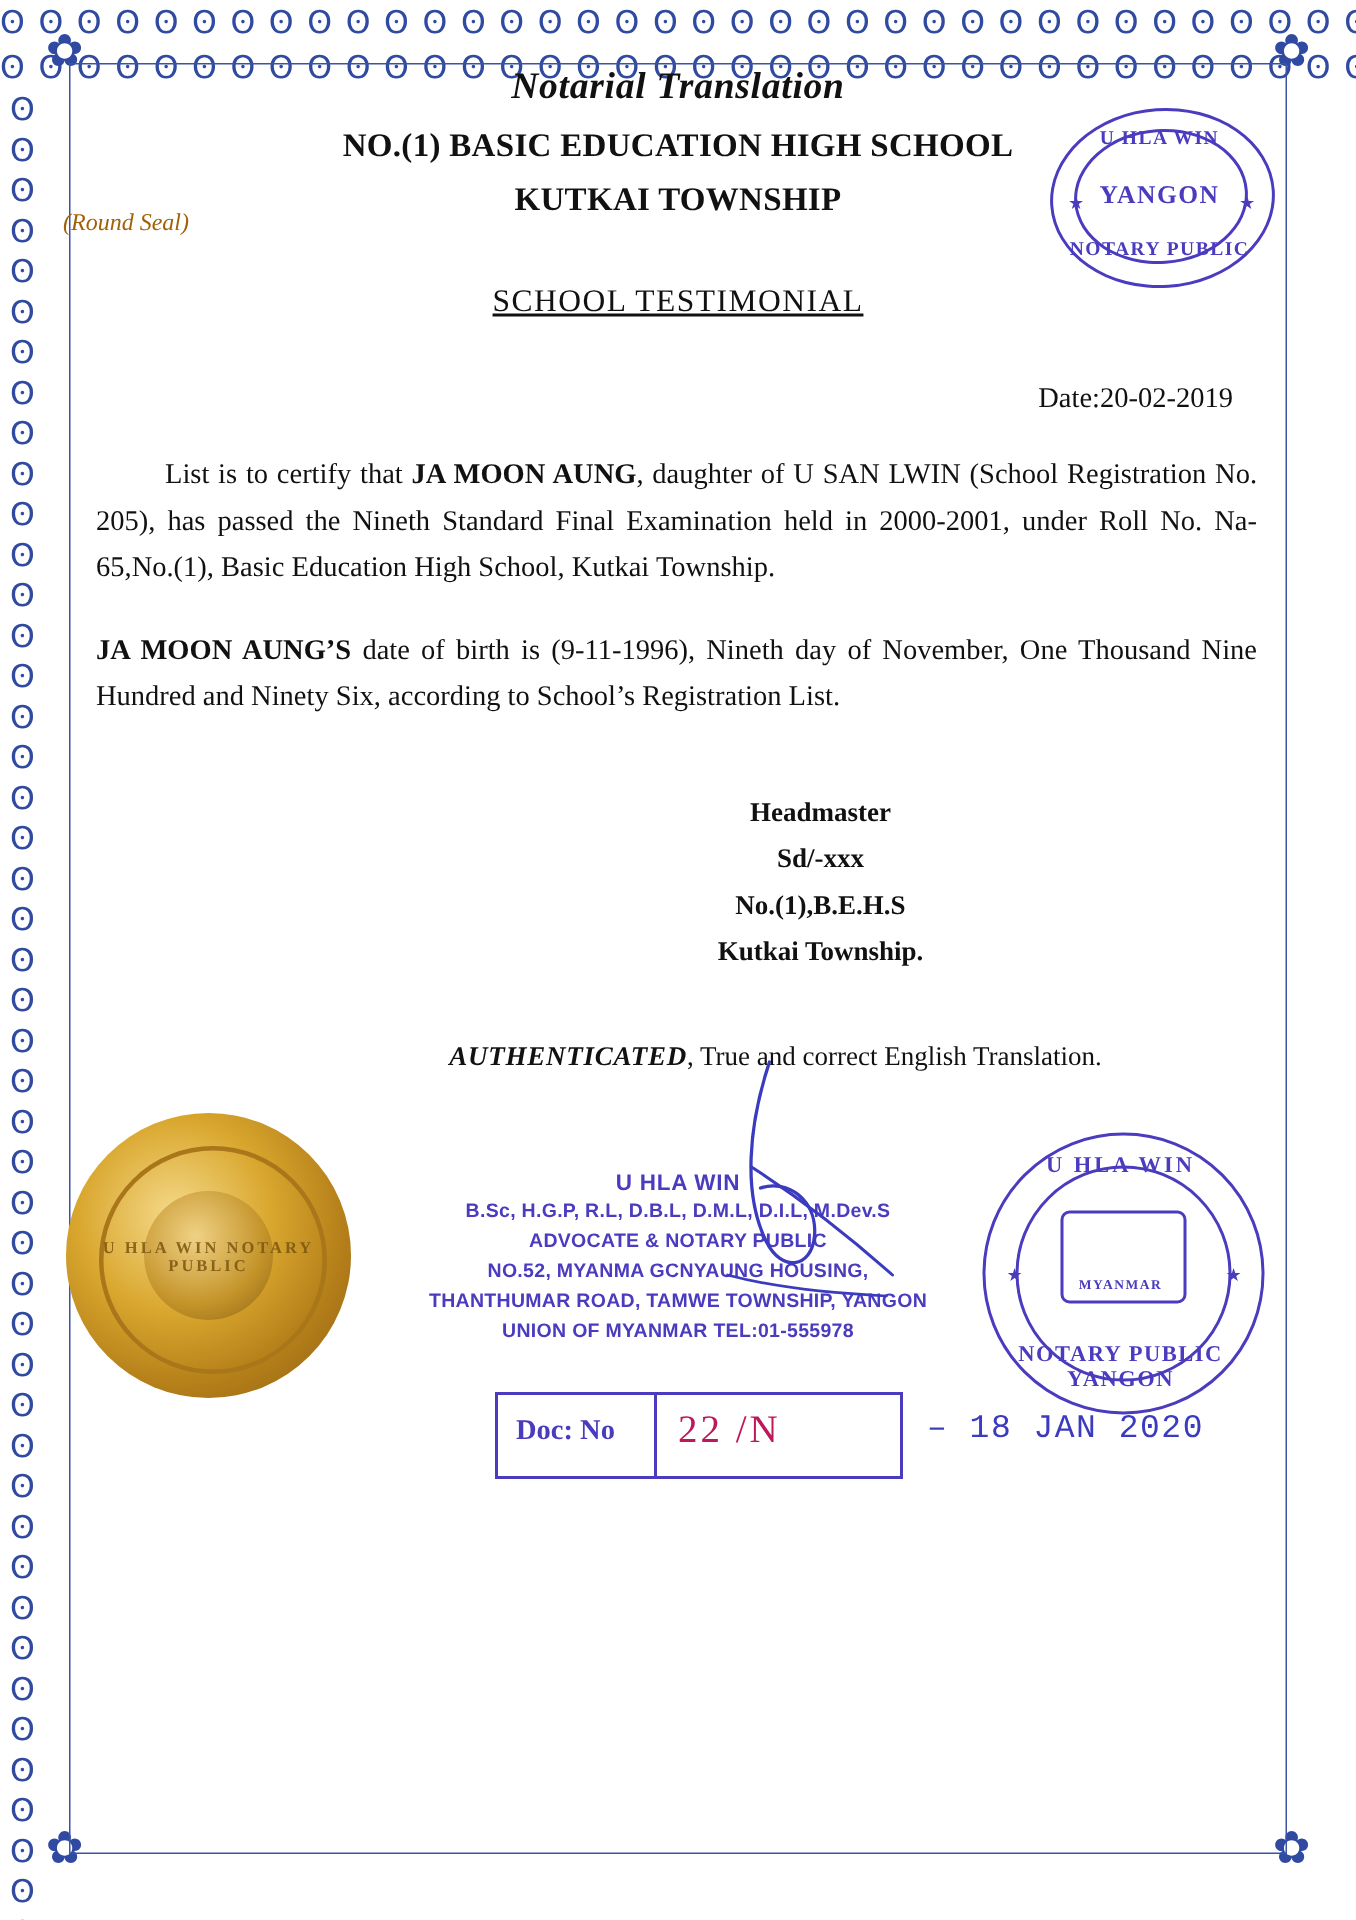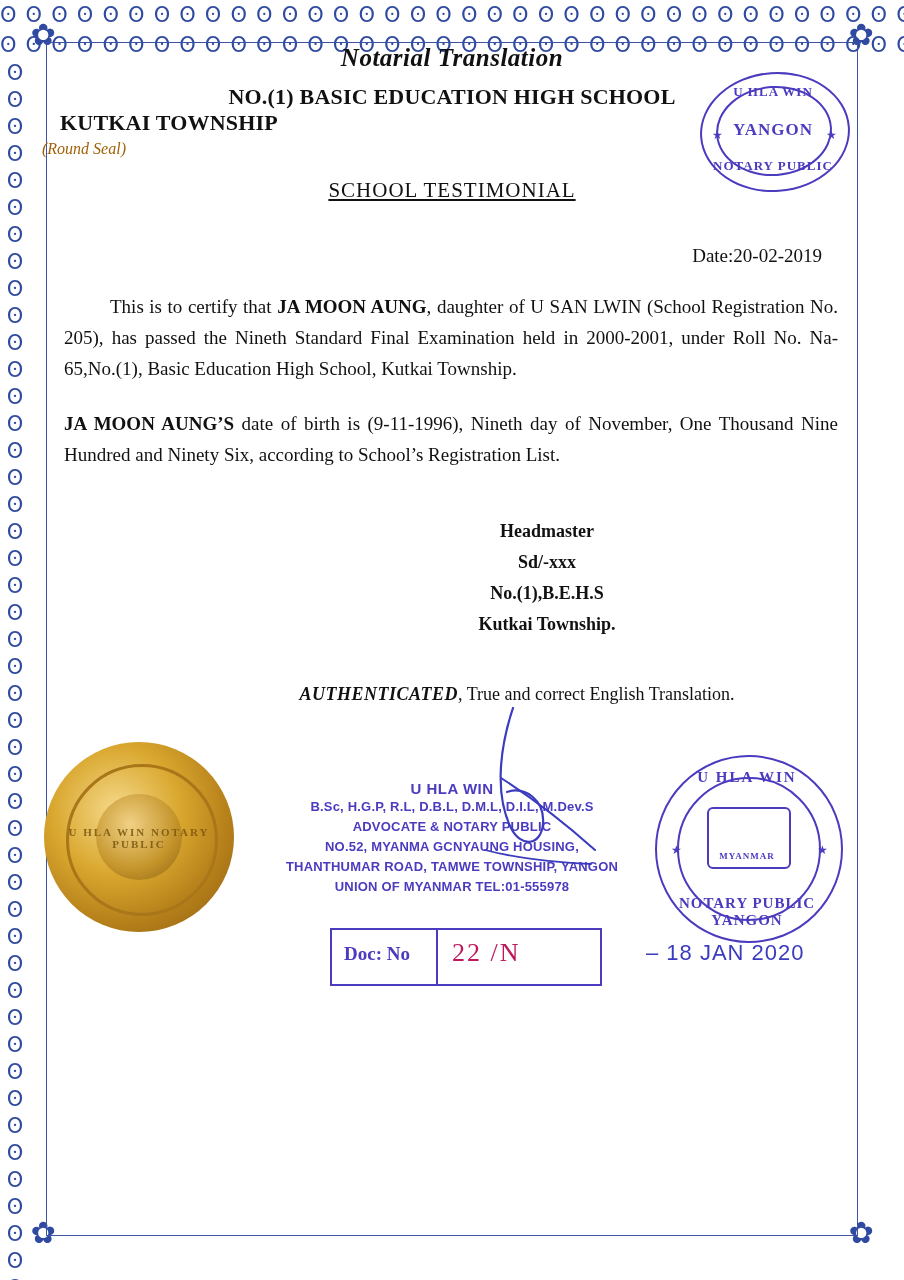--- a/index.html
+++ b/index.html
@@ -78,24 +78,24 @@
     margin-top: 8px;
   }
   .school-line {
     text-align: center;
     font-weight: bold;
     font-size: 22px;
     margin-top: 12px;
     letter-spacing: 0.2px;
   }
   .school-line2 {
-    text-align: left;
+    text-align: center;
     font-weight: bold;
     font-size: 22px;
-    margin-top: 0;
+    margin-top: 10px;
     letter-spacing: 0.2px;
   }
   .round-seal-note {
     position: absolute;
     left: 42px;
     top: 140px;
     font-style: italic;
     font-size: 16px;
     color: #a16207;
   }
@@ -322,24 +322,23 @@
     color: #be185d;
     font-family: "Liberation Serif", serif;
     font-size: 26px;
     letter-spacing: 2px;
   }
   .doc-date {
     position: absolute;
     left: 618px;
     top: 940px;
     color: #3b3bbf;
-    font-family: Liberation Sans, sans-serif;
+    font-family: Liberation Mono, monospace;
     font-size: 22px;
     letter-spacing: 1px;
-    margin-left: 28px;
   }
 </style>
 </head>
 <body>
 
 <div class="band-top">
   <div class="swirl-row" id="swirl-top">ʘ ʘ ʘ ʘ ʘ ʘ ʘ ʘ ʘ ʘ ʘ ʘ ʘ ʘ ʘ ʘ ʘ ʘ ʘ ʘ ʘ ʘ ʘ ʘ ʘ ʘ ʘ ʘ ʘ ʘ ʘ ʘ ʘ ʘ ʘ ʘ ʘ ʘ ʘ ʘ ʘ ʘ ʘ ʘ ʘ ʘ ʘ ʘ ʘ ʘ ʘ ʘ ʘ ʘ ʘ ʘ ʘ ʘ ʘ ʘ </div>
 </div>
 <div class="band-bottom">
   <div class="swirl-row" id="swirl-bottom">ʘ ʘ ʘ ʘ ʘ ʘ ʘ ʘ ʘ ʘ ʘ ʘ ʘ ʘ ʘ ʘ ʘ ʘ ʘ ʘ ʘ ʘ ʘ ʘ ʘ ʘ ʘ ʘ ʘ ʘ ʘ ʘ ʘ ʘ ʘ ʘ ʘ ʘ ʘ ʘ ʘ ʘ ʘ ʘ ʘ ʘ ʘ ʘ ʘ ʘ ʘ ʘ ʘ ʘ ʘ ʘ ʘ ʘ ʘ ʘ </div>
@@ -405,21 +404,21 @@
 
   <div class="doc-title">Notarial  Translation</div>
   <div class="school-line">NO.(1) BASIC EDUCATION HIGH SCHOOL</div>
   <div class="school-line2">KUTKAI  TOWNSHIP</div>
 
   <div class="testimonial-head">SCHOOL   TESTIMONIAL</div>
 
   <div class="date-line">Date:20-02-2019</div>
 
   <p class="para first">
-    <span>This is to certify that </span><b>JA MOON AUNG</b><span>, daughter of U SAN LWIN (School  Registration No. 205), has passed the Nineth Standard Final Examination held in   2000-2001, under Roll No. Na-65,No.(1), Basic Education High School, Kutkai Township.</span>
+    <span>List is to certify that </span><b>JA MOON AUNG</b><span>, daughter of U SAN LWIN (School  Registration No. 205), has passed the Nineth Standard Final Examination held in   2000-2001, under Roll No. Na-65,No.(1), Basic Education High School, Kutkai Township.</span>
   </p>
 
   <p class="para">
     <b>JA MOON AUNG’S</b><span> date of birth is (9-11-1996),  Nineth  day of November, One Thousand Nine Hundred and Ninety Six, according to School’s Registration List.</span>
   </p>
 
   <div class="sign-block">
     <div>Headmaster</div>
     <div>Sd/-xxx</div>
     <div>No.(1),B.E.H.S</div>

